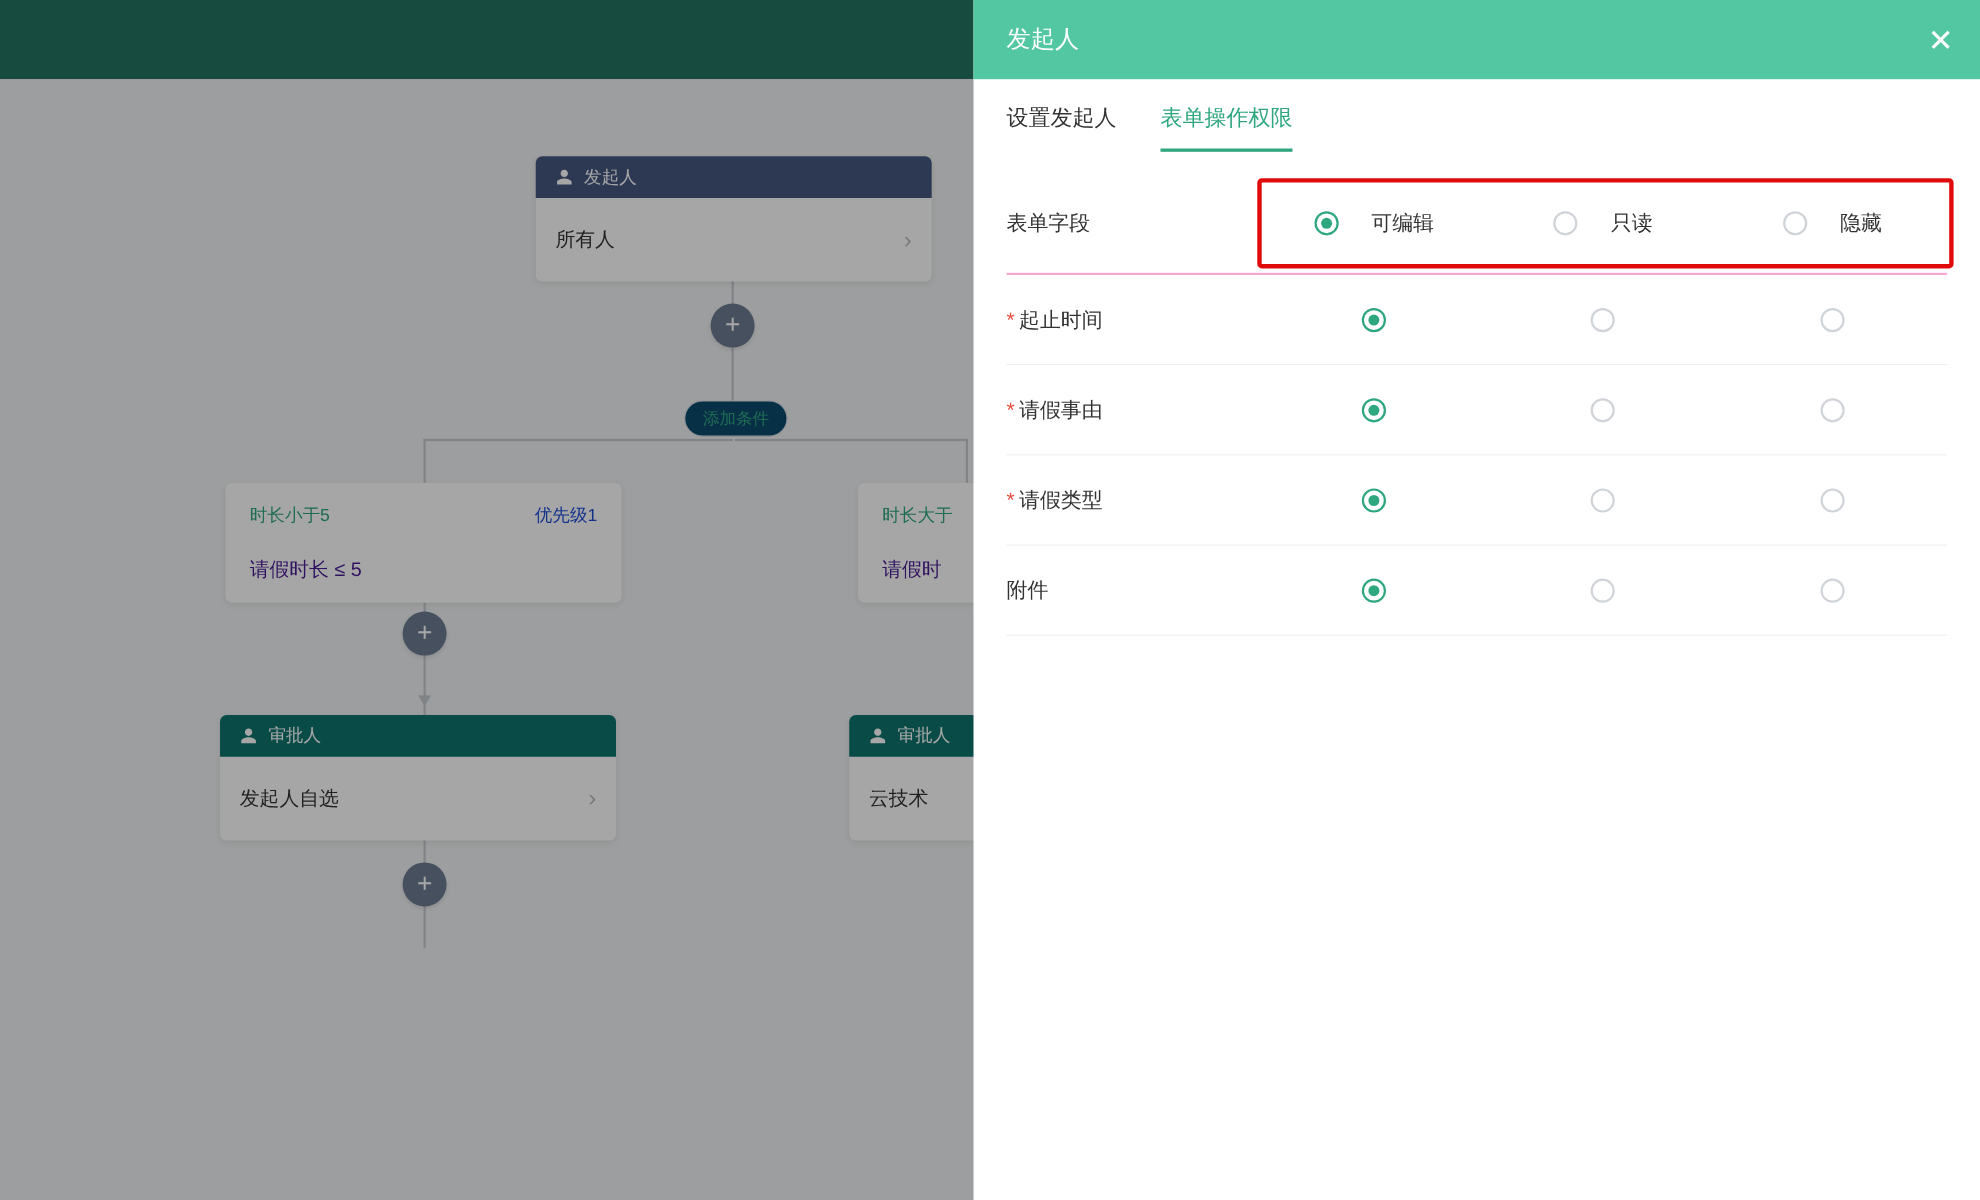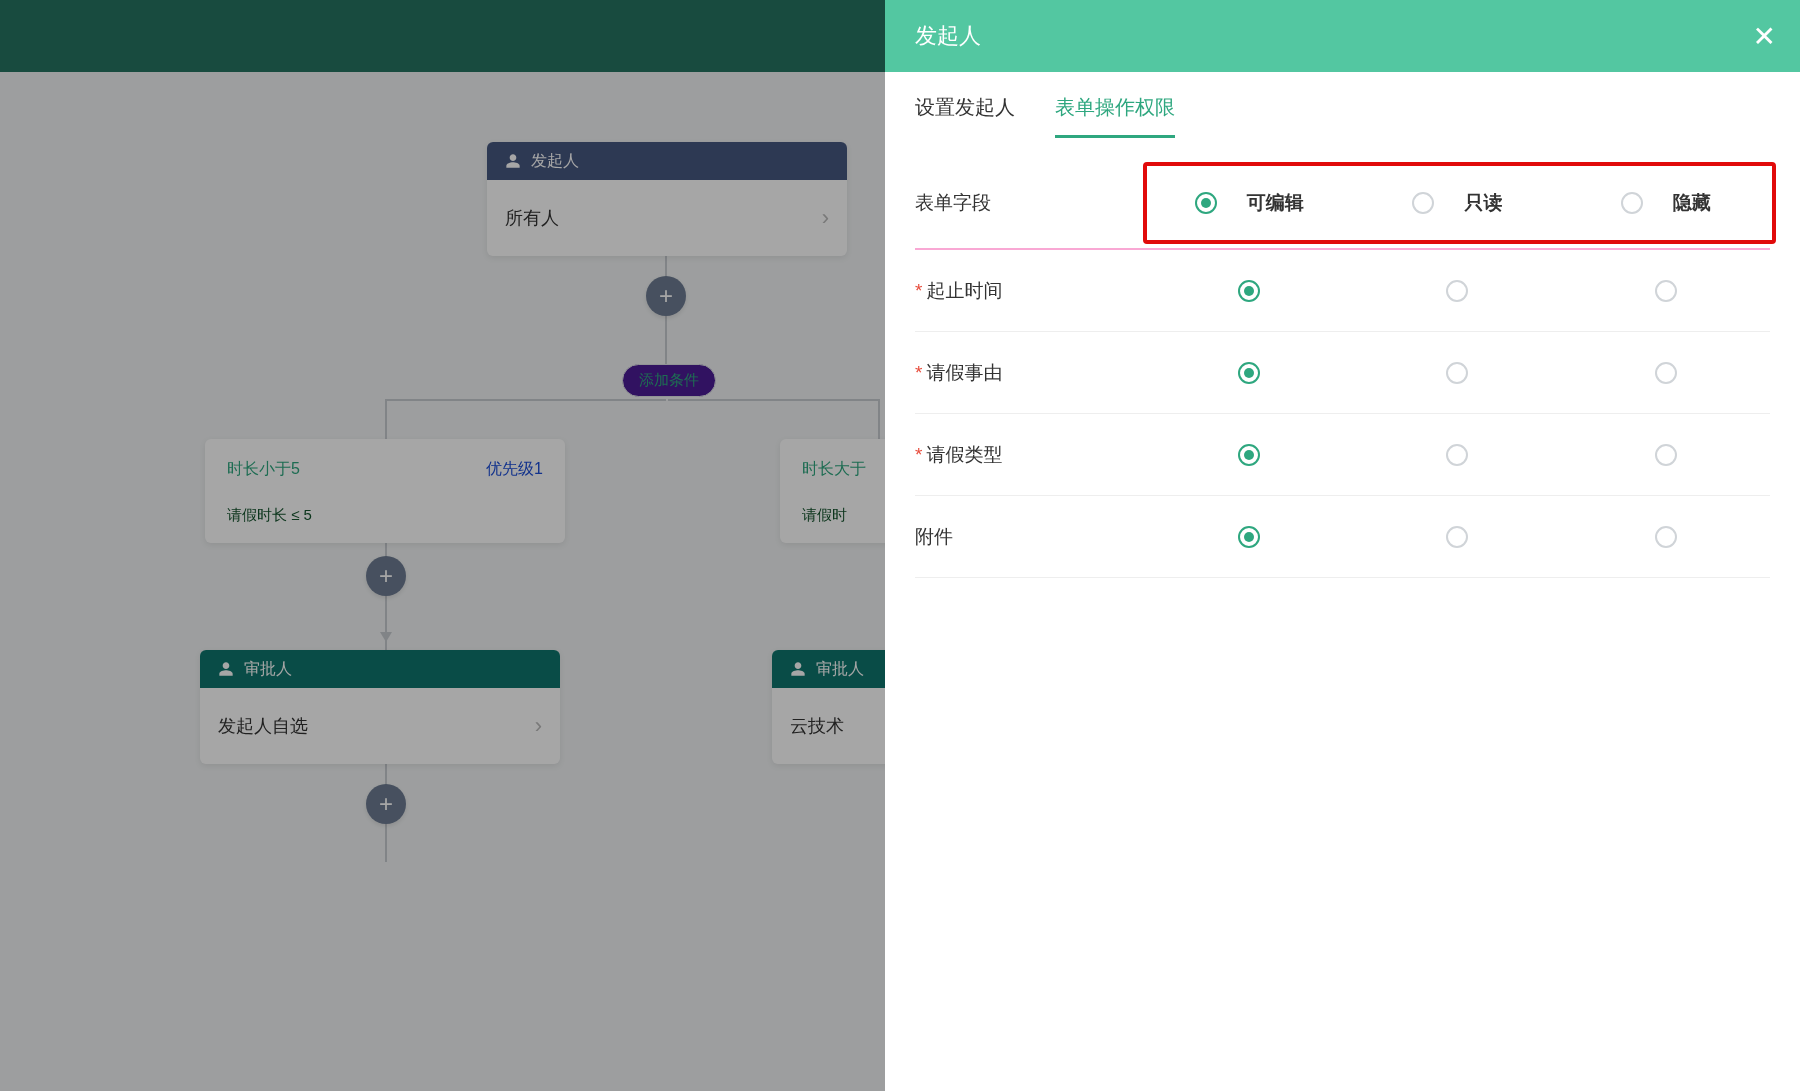--- a/index.html
+++ b/index.html
@@ -14,45 +14,45 @@
 .node-header.initiator { background: #465880; }
 .node-header.approver { background: #0f766e; }
 .node-header .hdr-icon { margin-right: 10px; display: inline-flex; }
 .node-body { height: 76px; display: flex; align-items: center; justify-content: space-between; padding: 0 18px; font-size: 18px; color: #333; }
 .chev { color: #bbb; font-size: 22px; }
 
 .branch-card { position: absolute; background: #fff; border-radius: 6px; box-shadow: 0 2px 6px rgba(0,0,0,0.08); width: 360px; padding: 20px 22px 18px; }
 .branch-top { display: flex; justify-content: space-between; align-items: center; margin-bottom: 26px; gap: 38px; }
 .branch-title { color: #2ea77f; font-size: 16px; }
 .branch-priority { color: #1d4ed8; font-size: 16px; }
-.branch-expr { font-size: 15px; color: #14532d; }
+.branch-expr { font-size: 18px; color: #4c1d95; }
 
 .add-btn { position: absolute; width: 40px; height: 40px; border-radius: 50%; background: #6d7c93; display: flex; align-items: center; justify-content: center; color: #fff; font-size: 24px; box-shadow: 0 2px 4px rgba(0,0,0,0.1); }
 
-.add-cond { position: absolute; background: #4c1d95; border: 1px solid #dfe3e6; border-radius: 18px; padding: 6px 16px; color: #2ea77f; font-size: 15px; }
+.add-cond { position: absolute; background: #0c4a6e; border: 1px solid #dfe3e6; border-radius: 18px; padding: 6px 16px; color: #2ea77f; font-size: 15px; }
 
 .connector { position: absolute; background: #c7cbd0; }
 .arrow-down { position: absolute; width: 0; height: 0; border-left: 6px solid transparent; border-right: 6px solid transparent; border-top: 10px solid #c7cbd0; }
 
 .overlay { position: absolute; inset: 0; background: rgba(0,0,0,0.35); }
 
 .panel { position: absolute; right: 0; top: 0; bottom: 0; width: 915px; background: #fff; display: flex; flex-direction: column; }
 .panel-header { height: 72px; background: #53c7a1; display: flex; align-items: center; justify-content: space-between; padding: 0 24px 0 30px; color: #fff; font-size: 22px; }
 .close-x { font-size: 28px; cursor: pointer; font-weight: 200; }
 
 .tabs { display: flex; gap: 40px; padding: 22px 30px 0; }
 .tab { font-size: 20px; color: #333; padding-bottom: 14px; cursor: pointer; }
 .tab.active { color: #2ea77f; border-bottom: 3px solid #2ea77f; }
 
 .perm-table { padding: 20px 30px 0; }
 .perm-row { display: flex; align-items: center; height: 82px; border-bottom: 1px solid #eee; }
 .perm-row.header-row { height: 92px; border-bottom: 2px solid #f9a8d4; position: relative; }
 .field-col { width: 230px; font-size: 19px; color: #333; }
 .req-star { color: #e74c3c; margin-right: 4px; }
-.radio-col { flex: 1; display: flex; align-items: center; justify-content: center; gap: 30px; font-weight: bold; }
+.radio-col { flex: 1; display: flex; align-items: center; justify-content: center; gap: 30px; }
 .radio { width: 22px; height: 22px; border: 2px solid #2ea77f; border-radius: 50%; display: inline-flex; align-items: center; justify-content: center; }
 .radio.grey { border-color: #d0d4d8; }
 .radio .dot { width: 10px; height: 10px; border-radius: 50%; background: #2ea77f; }
 .col-label { font-size: 19px; color: #333; }
 .highlight-box { position: absolute; border: 4px solid #e10a0a; border-radius: 4px; left: 228px; right: -6px; top: 4px; bottom: 4px; pointer-events:none;}
 
 svg.person { width: 16px; height: 16px; fill: #fff; }
 </style>
 </head>
 <body>

